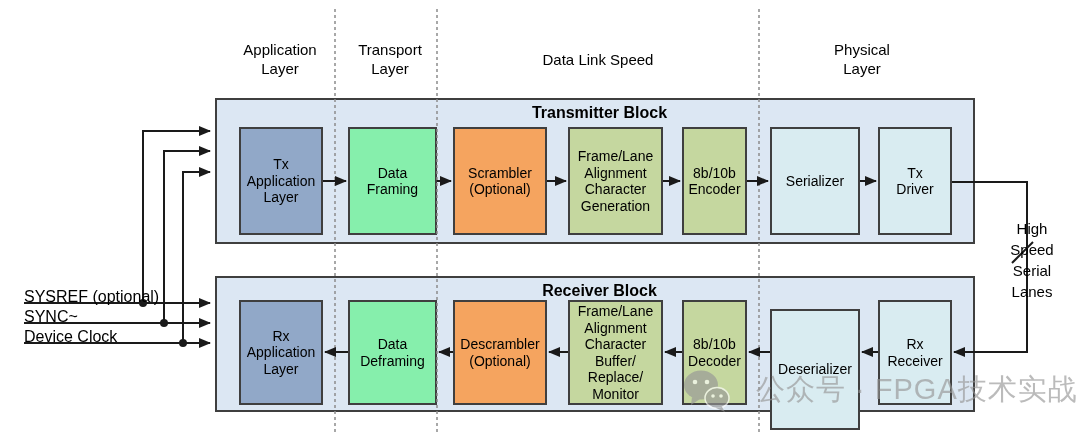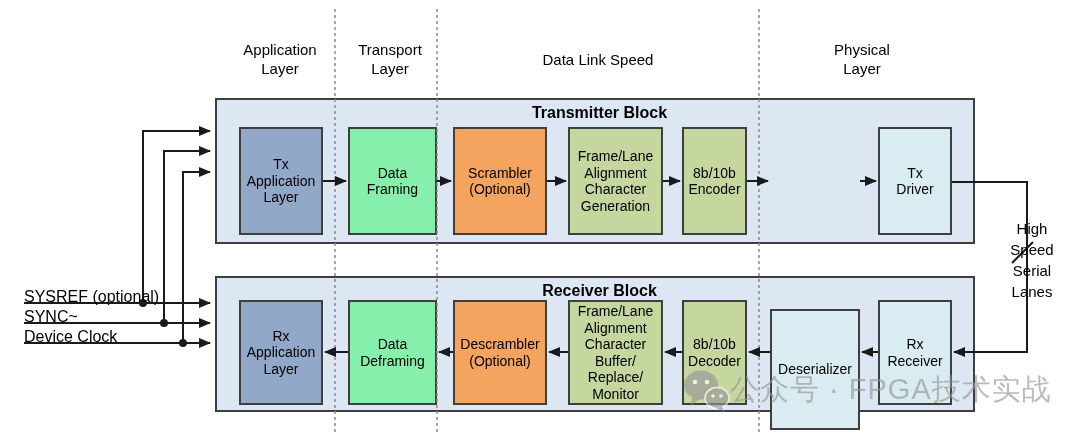--- a/index.html
+++ b/index.html
@@ -36,21 +36,21 @@
   .dot  { fill:#1A1A1A; }
   .input-label {
     position:absolute; left:14px; font-size:16px; white-space:nowrap;
   }
   .serial-label {
     position:absolute; left:992px; top:218px; width:60px; text-align:center;
     white-space:pre-line; font-size:15px; line-height:21px;
   }
   .watermark {
     position:absolute; left:672px; top:368px; display:flex; align-items:center;
-    gap:0; color:rgba(150,150,150,0.65); font-size:29px; letter-spacing:1px;
+    gap:26px; color:rgba(150,150,150,0.65); font-size:29px; letter-spacing:1px;
     white-space:nowrap;
   }
   .wm-icon { opacity:0.65; }
 </style>
 </head>
 <body>
 
 <div id="canvas">
 
   <div class="layer-header" style="left:210px;width:120px">Application
@@ -75,20 +75,21 @@
   <div class="box c-purple" style="left:338px;top:127px;width:89px;height:108px">Data
 Framing</div>
   <div class="box c-orange" style="left:443px;top:127px;width:94px;height:108px">Scrambler
 (Optional)</div>
   <div class="box c-green" style="left:558px;top:127px;width:95px;height:108px">Frame/Lane
 Alignment
 Character
 Generation</div>
   <div class="box c-green" style="left:672px;top:127px;width:65px;height:108px">8b/10b
 Encoder</div>
+  <div class="box c-cyan" style="left:760px;top:127px;width:90px;height:108px">Serializer</div>
   <div class="box c-cyan" style="left:868px;top:127px;width:74px;height:108px">Tx
 Driver</div>
 
   <div class="box c-blue" style="left:229px;top:300px;width:84px;height:105px">Rx
 Application
 Layer</div>
   <div class="box c-purple" style="left:338px;top:300px;width:89px;height:105px">Data
 Deframing</div>
   <div class="box c-orange" style="left:443px;top:300px;width:94px;height:105px">Descrambler
 (Optional)</div>

